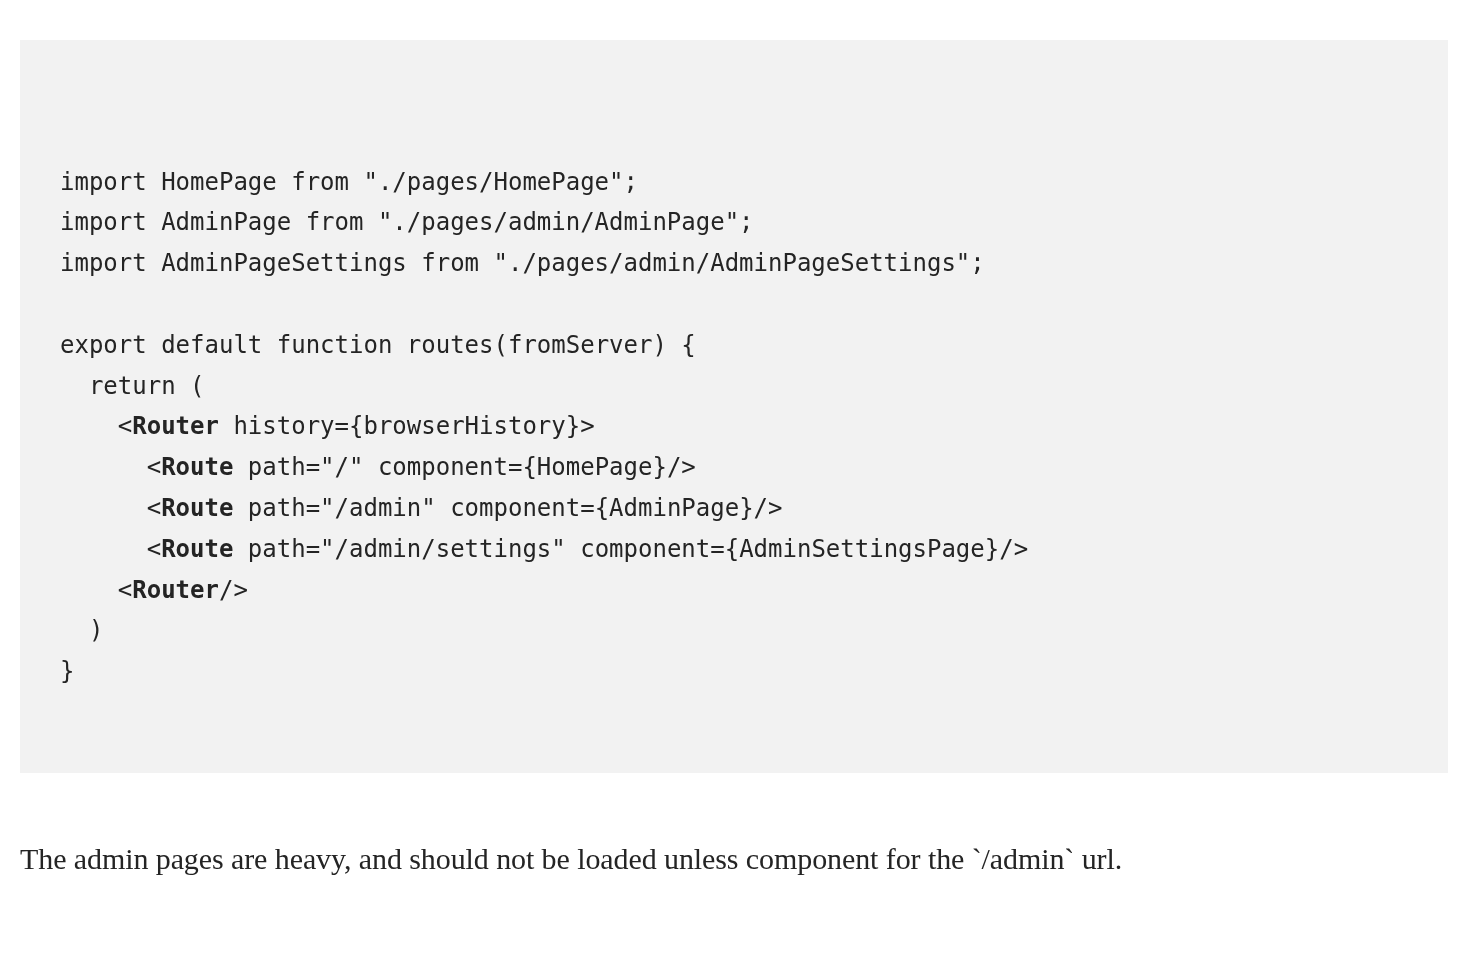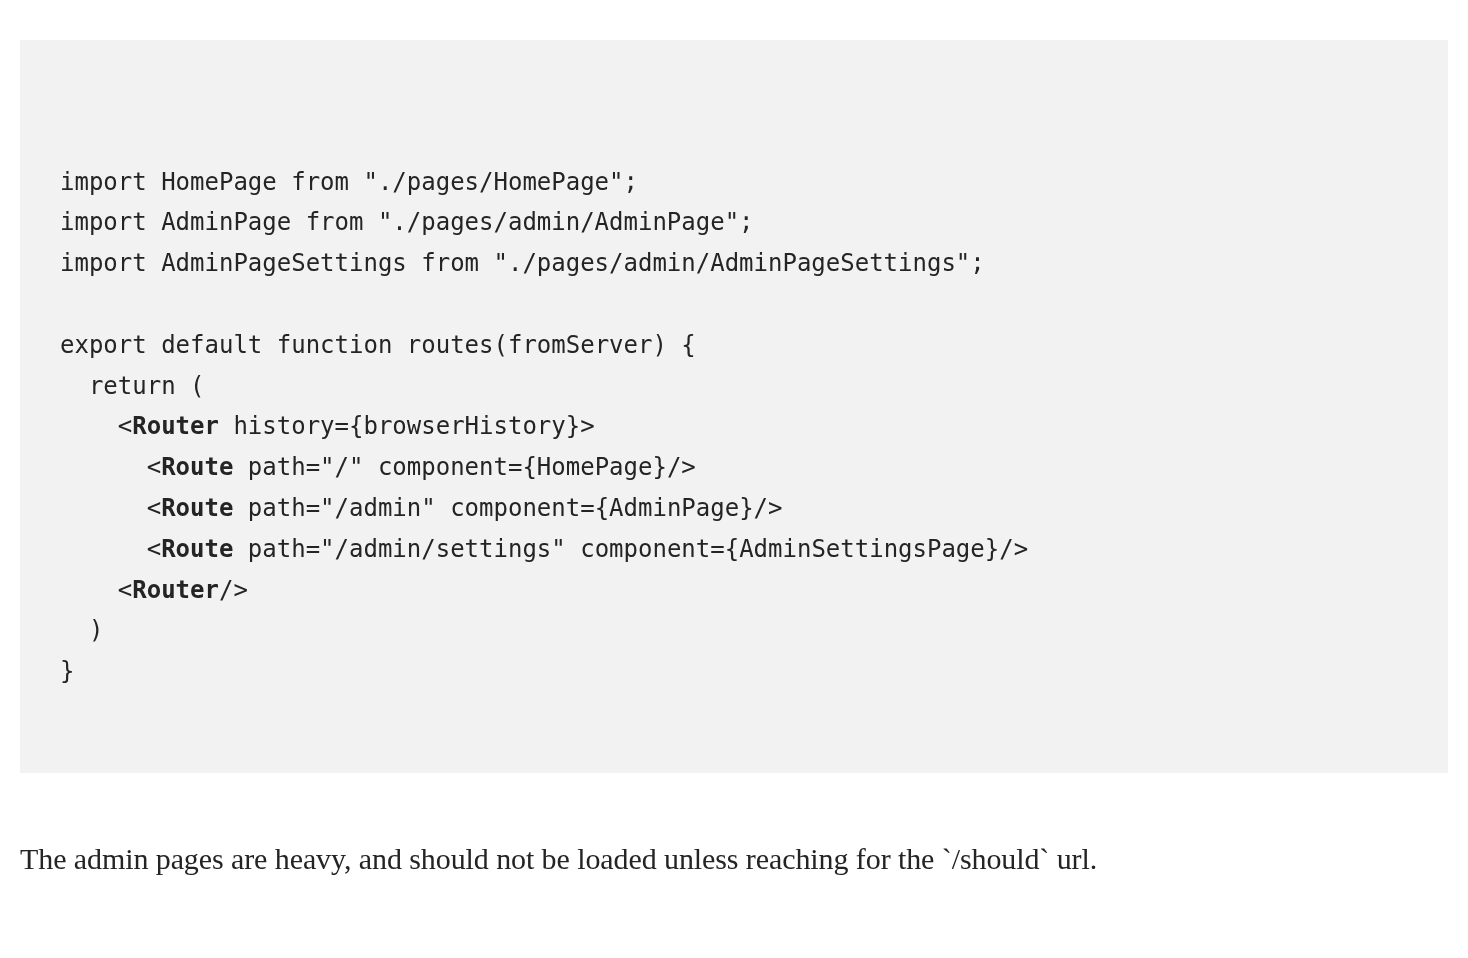--- a/index.html
+++ b/index.html
@@ -53,14 +53,14 @@
     &lt;<span class="tag">Router</span> history={browserHistory}&gt;
       &lt;<span class="tag">Route</span> path="/" <span class="italic-attr">component</span>={HomePage}/&gt;
       &lt;<span class="tag">Route</span> path="/admin" <span class="italic-attr">component</span>={AdminPage}/&gt;
       &lt;<span class="tag">Route</span> path="/admin/settings" <span class="italic-attr">component</span>={AdminSettingsPage}/&gt;
     &lt;<span class="tag">Router</span>/&gt;
   )
 }</div>
 </div>
 
 <p class="prose">
-  <span>The admin pages are heavy, and should not be loaded unless reaching for the `/should` url.</span>
+  <span>The admin pages are heavy, and should not be loaded unless component for the `/admin` url.</span>
 </p>
 
 </body></html>

